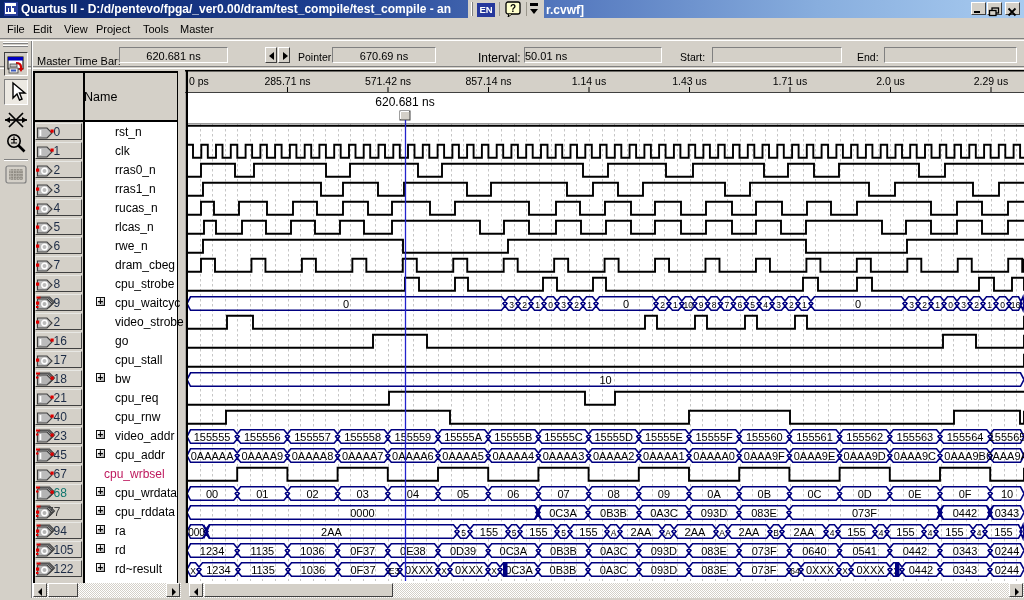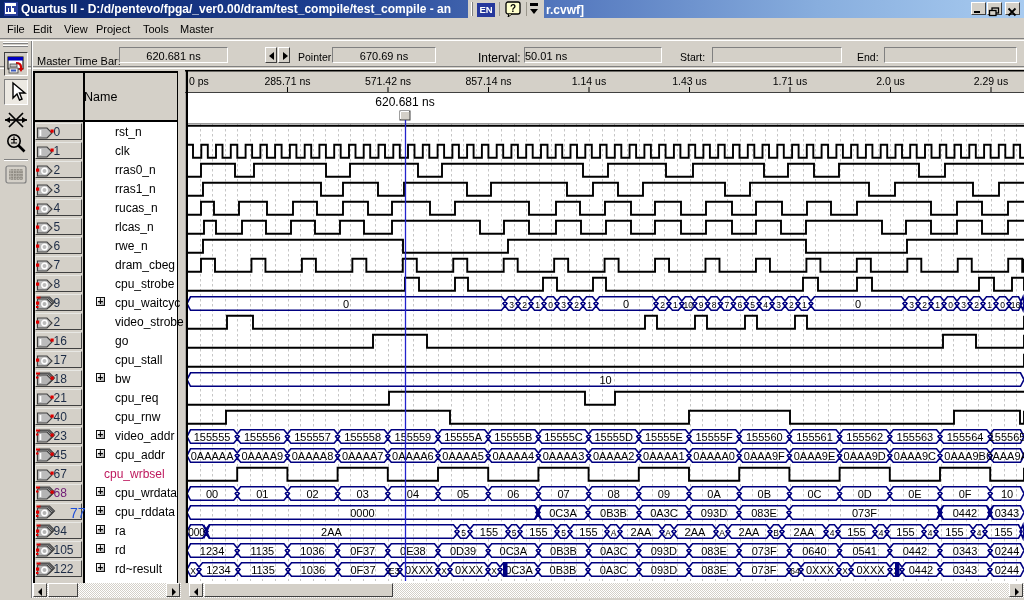--- a/index.html
+++ b/index.html
@@ -277,34 +277,34 @@
 <div style="position:absolute;left:34.5px;top:484.3px;width:47px;height:16.5px;background:#d4d0c8;border-top:1px solid #e8e8e4;border-left:1px solid #e8e8e4;border-right:1.5px solid #404040;border-bottom:1.5px solid #404040"></div>
 <svg width="22" height="14" viewBox="0 0 22 14" style="position:absolute;left:36px;top:486.3px">
     <path d="M4.0 1.0H13.5L18.5 6.0L13.5 11.0H4.0Z" fill="#d0d0d0" stroke="#404040" stroke-width="1.1"></path>
     <path d="M2.7 1.8H12.2L17.2 6.8L12.2 11.8H2.7Z" fill="#c4c4c4" stroke="#404040" stroke-width="1.1"></path>
     <path d="M1.5 3.0H11L16 8.0L11 13.0H1.5Z" fill="#b4b4b4" stroke="#404040" stroke-width="1.1"></path>
     <rect x="3.5" y="5" width="1.8" height="6" fill="#fff"></rect>
     <rect x="14.5" y="4.5" width="3.2" height="3.2" fill="#e00000"></rect>
     <rect x="0" y="0.5" width="4" height="2" fill="#e00000"></rect>
     <rect x="0" y="4.5" width="2.5" height="2" fill="#e00000"></rect>
   </svg>
-<div style="position:absolute;left:53.5px;top:486.3px;width:28px;height:14px;font-size:12px;color:#701a75">68</div>
+<div style="position:absolute;left:53.5px;top:486.3px;width:28px;height:14px;font-size:12px;color:#0f766e">68</div>
 <div style="position:absolute;left:96px;top:487.3px;width:9px;height:9px;background:linear-gradient(135deg,#ffffff 20%,#a8a8a8);border:1.5px solid #111;color:#000;font-size:10px;line-height:8px;text-align:center;font-weight:bold">+</div>
 <div style="position:absolute;left:115px;top:485.8px;width:70px;height:15px;font-size:12px;color:#000;white-space:nowrap">cpu_wrdata</div>
 <div style="position:absolute;left:34.5px;top:503.3px;width:47px;height:16.5px;background:#d4d0c8;border-top:1px solid #e8e8e4;border-left:1px solid #e8e8e4;border-right:1.5px solid #404040;border-bottom:1.5px solid #404040"></div>
 <svg width="22" height="14" viewBox="0 0 22 14" style="position:absolute;left:36px;top:505.3px">
     <path d="M4.0 1.0H13.5L18.5 6.0L13.5 11.0H4.0Z" fill="#d0d0d0" stroke="#404040" stroke-width="1.1"></path>
     <path d="M2.7 1.8H12.2L17.2 6.8L12.2 11.8H2.7Z" fill="#c4c4c4" stroke="#404040" stroke-width="1.1"></path>
     <path d="M1.5 3.0H11L16 8.0L11 13.0H1.5Z" fill="#b4b4b4" stroke="#404040" stroke-width="1.1"></path>
     <circle cx="8.5" cy="8" r="2.7" fill="none" stroke="#fff" stroke-width="1.4"></circle>
     <rect x="0" y="5.5" width="3.2" height="3.2" fill="#e00000"></rect>
     <rect x="0.5" y="0.5" width="4" height="2" fill="#e00000"></rect>
     <rect x="0" y="10" width="2.5" height="2" fill="#e00000"></rect>
   </svg>
-<div style="position:absolute;left:70px;top:505.3px;width:28px;height:14px;font-size:14px;color:#1d4ed8">77</div>
+<div style="position:absolute;left:47px;top:505.3px;width:28px;height:14px;font-size:12px;color:#404040">77</div>
 <div style="position:absolute;left:96px;top:506.3px;width:9px;height:9px;background:linear-gradient(135deg,#ffffff 20%,#a8a8a8);border:1.5px solid #111;color:#000;font-size:10px;line-height:8px;text-align:center;font-weight:bold">+</div>
 <div style="position:absolute;left:115px;top:504.8px;width:70px;height:15px;font-size:12px;color:#000;white-space:nowrap">cpu_rddata</div>
 <div style="position:absolute;left:34.5px;top:522.3px;width:47px;height:16.5px;background:#d4d0c8;border-top:1px solid #e8e8e4;border-left:1px solid #e8e8e4;border-right:1.5px solid #404040;border-bottom:1.5px solid #404040"></div>
 <svg width="22" height="14" viewBox="0 0 22 14" style="position:absolute;left:36px;top:524.3px">
     <path d="M4.0 1.0H13.5L18.5 6.0L13.5 11.0H4.0Z" fill="#d0d0d0" stroke="#404040" stroke-width="1.1"></path>
     <path d="M2.7 1.8H12.2L17.2 6.8L12.2 11.8H2.7Z" fill="#c4c4c4" stroke="#404040" stroke-width="1.1"></path>
     <path d="M1.5 3.0H11L16 8.0L11 13.0H1.5Z" fill="#b4b4b4" stroke="#404040" stroke-width="1.1"></path>
     <circle cx="8.5" cy="8" r="2.7" fill="none" stroke="#fff" stroke-width="1.4"></circle>
     <rect x="0" y="5.5" width="3.2" height="3.2" fill="#e00000"></rect>
     <rect x="0.5" y="0.5" width="4" height="2" fill="#e00000"></rect>

